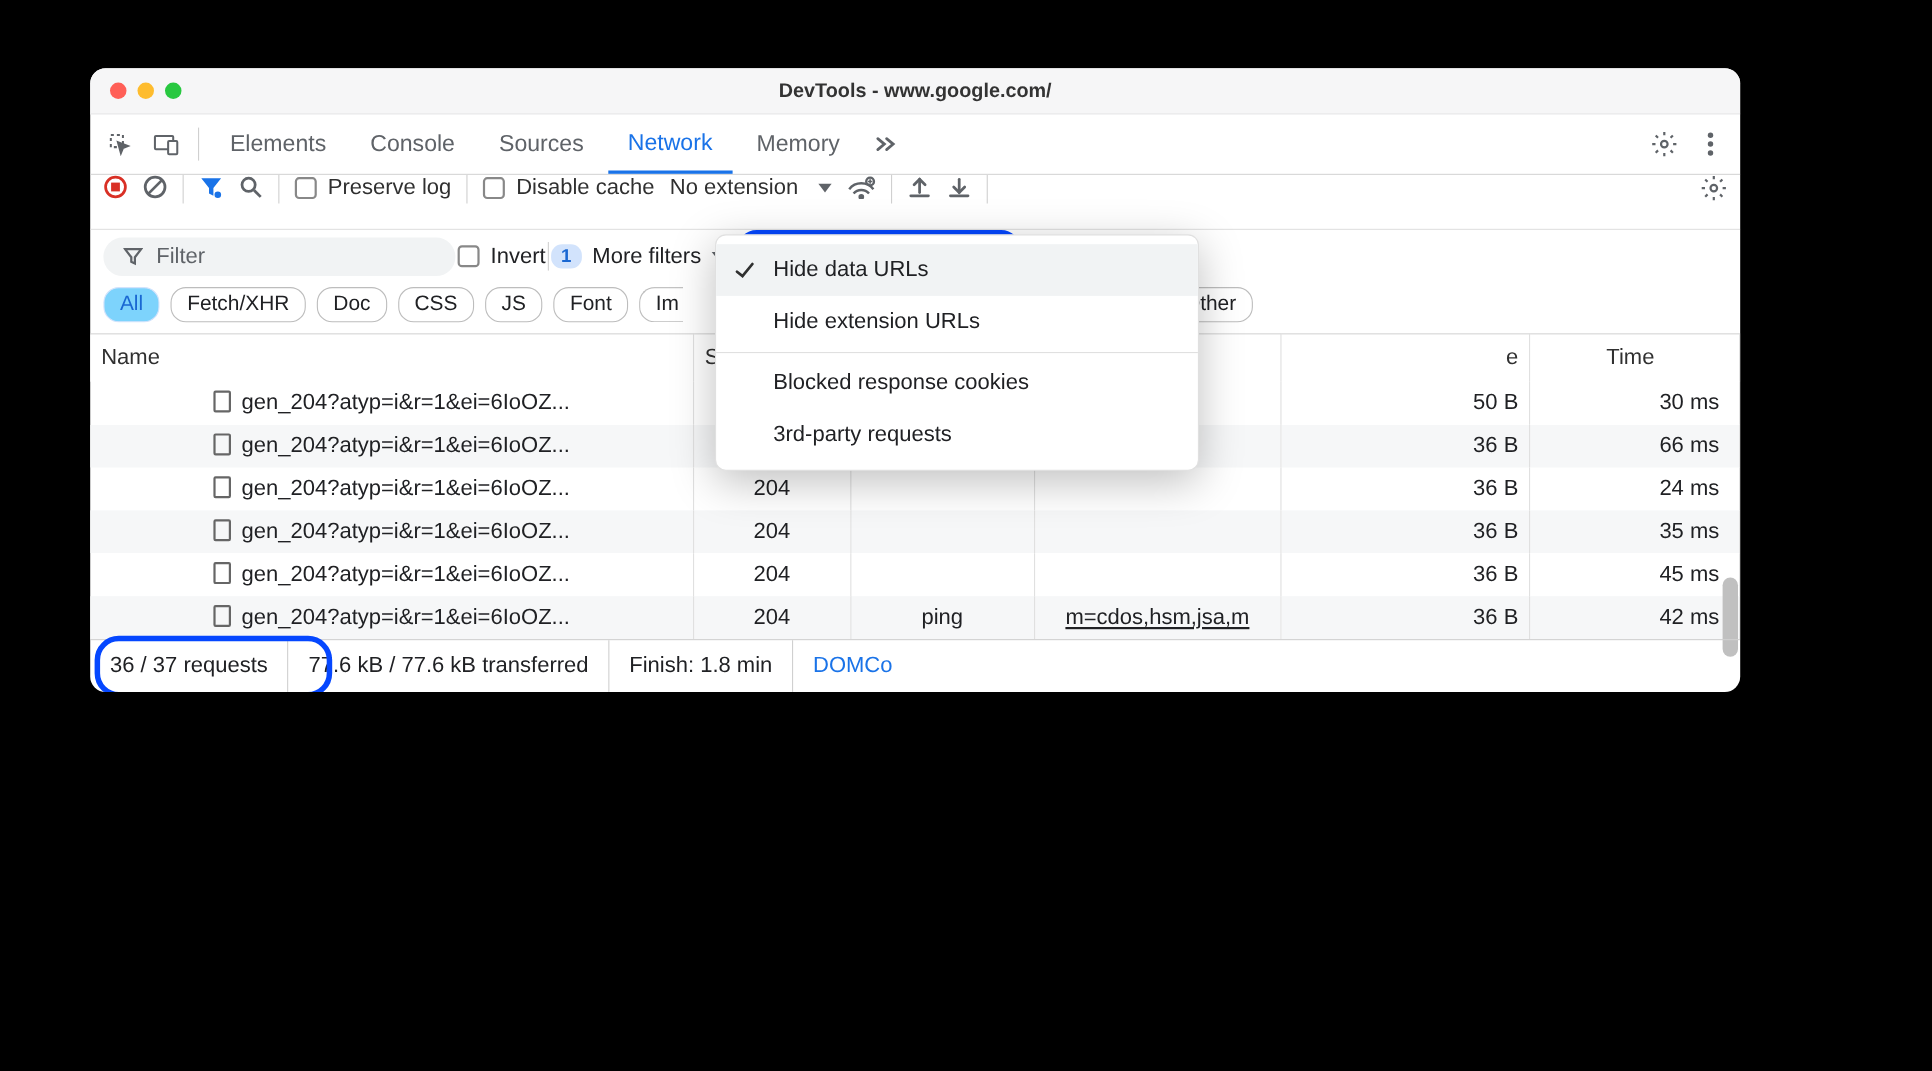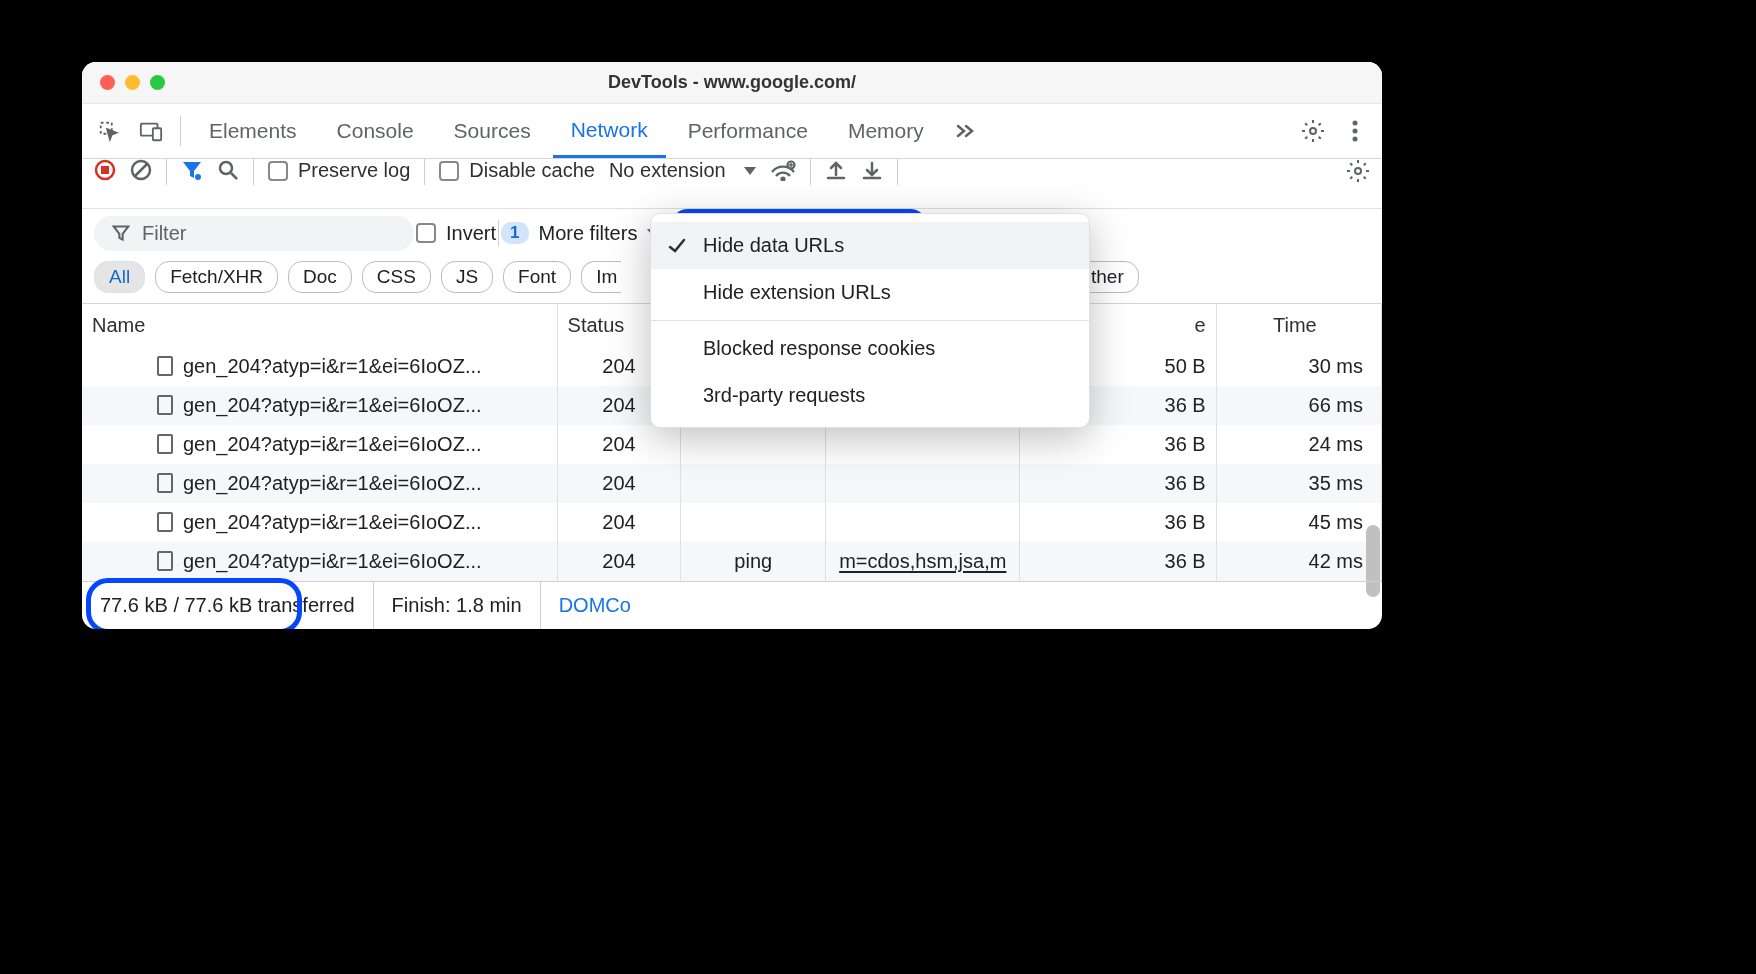--- a/index.html
+++ b/index.html
@@ -8,21 +8,21 @@
     background: #000;
     width: 1756px;
     height: 974px;
     font-family: -apple-system, BlinkMacSystemFont, "Segoe UI", Helvetica, Arial, sans-serif;
     position: relative;
   }
   .window {
     position: absolute;
     left: 82px;
     top: 62px;
-    width: 1300px;
+    width: 1500px;
     background: #fff;
     border-radius: 14px;
     box-shadow: 0 30px 60px rgba(0,0,0,0.5);
     overflow: hidden;
     color: #202124;
   }
   
   .titlebar {
     height: 42px;
     display: flex;
@@ -149,21 +149,21 @@
   }
   .chip {
     border:1px solid #bdbdbd;
     border-radius: 14px;
     padding: 4px 14px;
     cursor:pointer;
     background:#fff;
     white-space: nowrap;
   }
   .chip.active {
-    background:#e5e5e5;
+    background:#7dd3fc;
     color:#1967d2;
     border-color:#d2e3fc;
     font-weight:500;
   }
   .chip.far { margin-left: 430px; }
   
   .table-wrap {
     position: relative;
   }
   table {
@@ -306,21 +306,20 @@
       <svg width="24" height="22" viewBox="0 0 26 22" fill="none" stroke="#5f6368" stroke-width="2">
         <rect x="2" y="3" width="18" height="13" rx="1"></rect>
         <rect x="15" y="8" width="9" height="13" rx="1" fill="#fff"></rect>
       </svg>
     </div>
     <div class="sep"></div>
     <div class="tab">Elements</div>
     <div class="tab">Console</div>
     <div class="tab">Sources</div>
     <div class="tab active">Network</div>
-    <div class="tab">Performance</div>
     <div class="tab">Memory</div>
     <div class="icon-btn">
       <svg width="22" height="16" viewBox="0 0 22 16" stroke="#5f6368" stroke-width="2.5" fill="none" stroke-linecap="round">
           <path d="M4 3 L10 8 L4 13"></path>
           <path d="M12 3 L18 8 L12 13"></path>
         </svg>
     </div>
     <div class="spacer"></div>
     <div class="icon-btn">
       <svg width="24" height="24" viewBox="0 0 24 24" fill="none" stroke="#5f6368" stroke-width="2">
@@ -535,18 +534,19 @@
         <span class="dd-check"></span>
         <span>3rd-party requests</span>
       </div>
     </div>
     <div class="ring-top ring-blue"></div>
     <div class="scrolltrack"></div>
   </div>
 
   <div class="status">
     <div class="ring-status"></div>
+    <div class="seg">36 / 37 requests</div>
     <div class="seg">77.6 kB / 77.6 kB transferred</div>
     <div class="seg">Finish: 1.8 min</div>
     <div class="seg last">DOMCo</div>
   </div>
 
 </div>
 
 </body></html>

